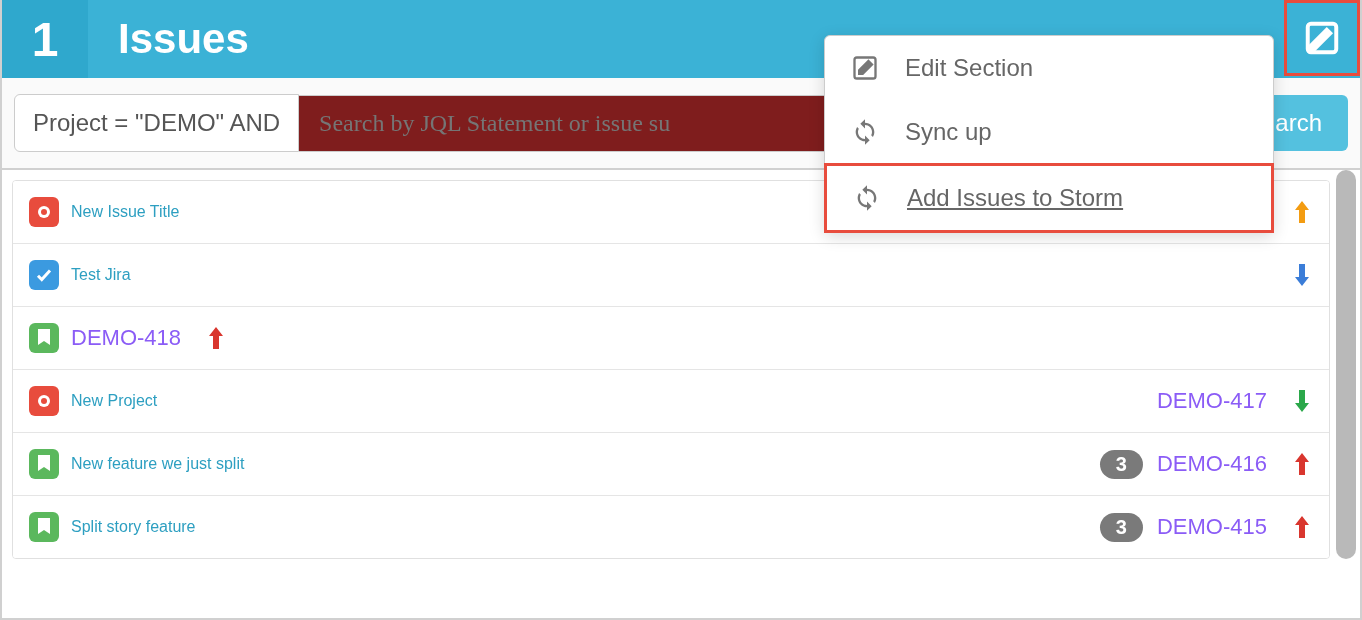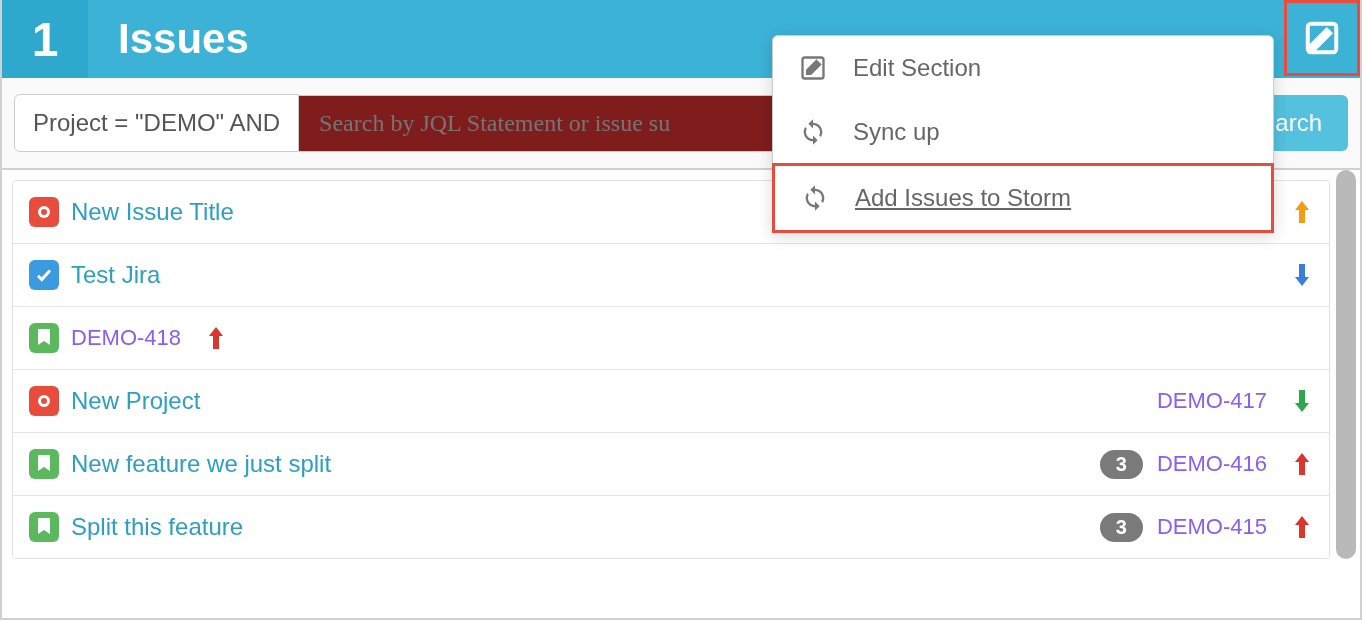--- a/index.html
+++ b/index.html
@@ -133,21 +133,21 @@
   align-items: center;
   justify-content: center;
   margin-right: 12px;
   flex-shrink: 0;
 }
 .type-red { background: #e84c3d; }
 .type-blue { background: #3b9ae0; }
 .type-green { background: #5bb85d; }
 .issue-title {
   color: #2d9fc1;
-  font-size: 24px;
+  font-size: 16px;
   flex: 1;
 }
 .badge {
   background: #7a7a7a;
   color: #fff;
   border-radius: 16px;
   padding: 3px 16px;
   font-size: 20px;
   font-weight: 600;
   margin-right: 14px;
@@ -161,21 +161,21 @@
 }
 .arrow {
   width: 22px;
   display: flex;
   justify-content: center;
 }
 .dropdown {
   position: absolute;
   top: 35px;
   right: 86px;
-  width: 502px;
+  width: 450px;
   background: #fff;
   border: 1px solid #ccc;
   border-radius: 6px;
   box-shadow: 0 4px 16px rgba(0,0,0,0.15);
   z-index: 100;
 }
 .dropdown-item {
   display: flex;
   align-items: center;
   padding: 18px 26px;
@@ -294,21 +294,21 @@
               <path d="M10 2l7 9h-4v13H7V11H3l7-9z"></path>
             </svg>
           </span>
         </div>
         <div class="issue-row">
           <div class="type-icon type-green">
             <svg width="16" height="18" viewBox="0 0 16 18" fill="#fff">
               <path d="M2 0h12v16l-6-4-6 4V0z"></path>
             </svg>
           </div>
-          <a class="issue-title">Split this feature</a>
+          <a class="issue-title">Split story feature</a>
           <span class="badge">3</span>
           <span class="issue-key">DEMO-415</span>
           <span class="arrow">
             <svg width="20" height="26" viewBox="0 0 20 26" fill="#d9362e">
               <path d="M10 2l7 9h-4v13H7V11H3l7-9z"></path>
             </svg>
           </span>
         </div>
       </div>
     <div class="scrollbar-track">

